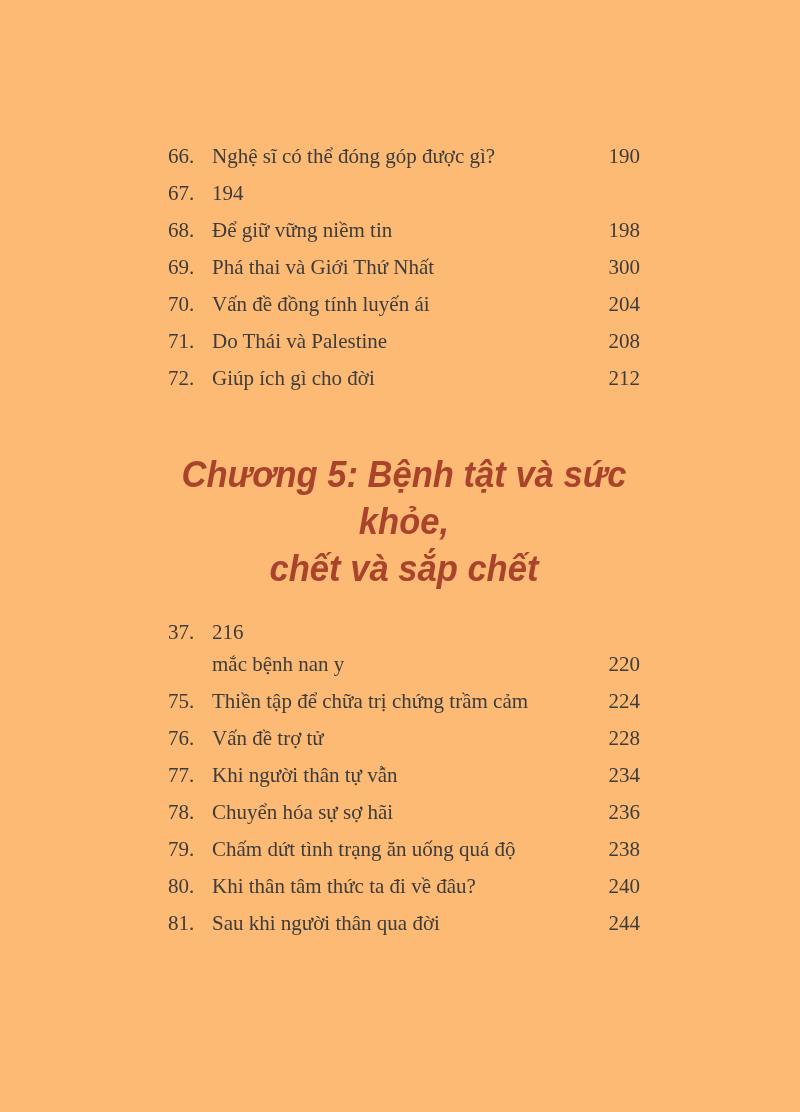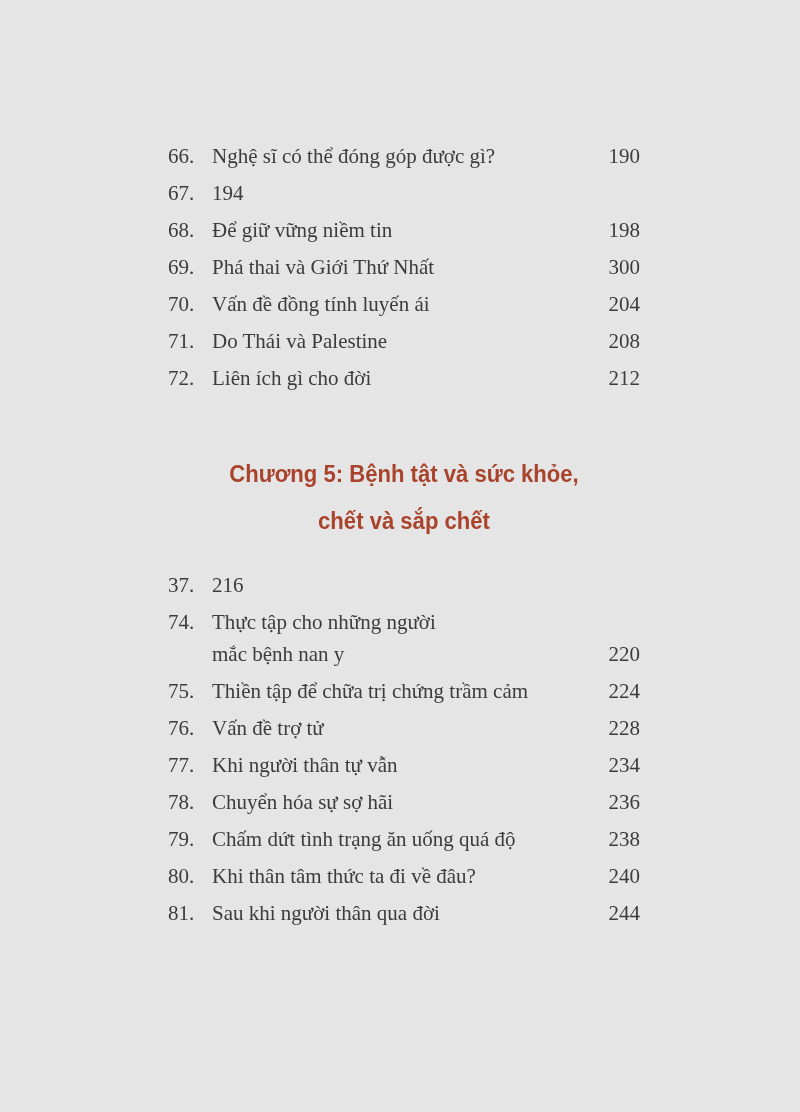--- a/index.html
+++ b/index.html
@@ -4,21 +4,21 @@
 <style>
   html, body {
     margin: 0;
     padding: 0;
     background: #ffffff;
   }
   .page {
     position: relative;
     width: 800px;
     height: 1112px;
-    background: #e5e5e5;
+    background: #fdba74;
     overflow: hidden;
     font-family: "Liberation Serif", serif;
     color: #3c3c3c;
   }
   .toc {
     position: absolute;
     top: 138px;
     left: 168px;
     width: 472px;
   }
@@ -45,22 +45,23 @@
   }
   .row.cont {
     margin-top: -5px;
   }
   .chapter {
     margin: 54px 0 22px 0;
     text-align: center;
     font-family: "Liberation Sans", sans-serif;
     font-weight: bold;
     color: #a9432c;
-    font-size: 23px;
+    font-size: 36px;
     line-height: 47px;
+    font-style: italic;
   }
   .chapter .ch-line {
     display: block;
     transform: scaleX(0.96);
     transform-origin: center;
   }
 </style>
 </head>
 <body>
 
@@ -91,37 +92,32 @@
       <span class="title">Vấn đề đồng tính luyến ái</span>
       <span class="pg">204</span>
     </div>
     <div class="row">
       <span class="num">71.</span>
       <span class="title">Do Thái và Palestine</span>
       <span class="pg">208</span>
     </div>
     <div class="row">
       <span class="num">72.</span>
-      <span class="title">Liên ích gì cho đời</span>
+      <span class="title">Giúp ích gì cho đời</span>
       <span class="pg">212</span>
     </div>
 
     <div class="chapter">
       <span class="ch-line">Chương 5: Bệnh tật và sức khỏe,</span>
       <span class="ch-line">chết và sắp chết</span>
     </div>
 
     <div class="row">
       <span class="num">37.</span>
       <span class="pg">216</span>
-    </div>
-    <div class="row">
-      <span class="num">74.</span>
-      <span class="title">Thực tập cho những người</span>
-      <span class="pg"></span>
     </div>
     <div class="row cont">
       <span class="num"></span>
       <span class="title">mắc bệnh nan y</span>
       <span class="pg">220</span>
     </div>
     <div class="row">
       <span class="num">75.</span>
       <span class="title">Thiền tập để chữa trị chứng trầm cảm</span>
       <span class="pg">224</span>

